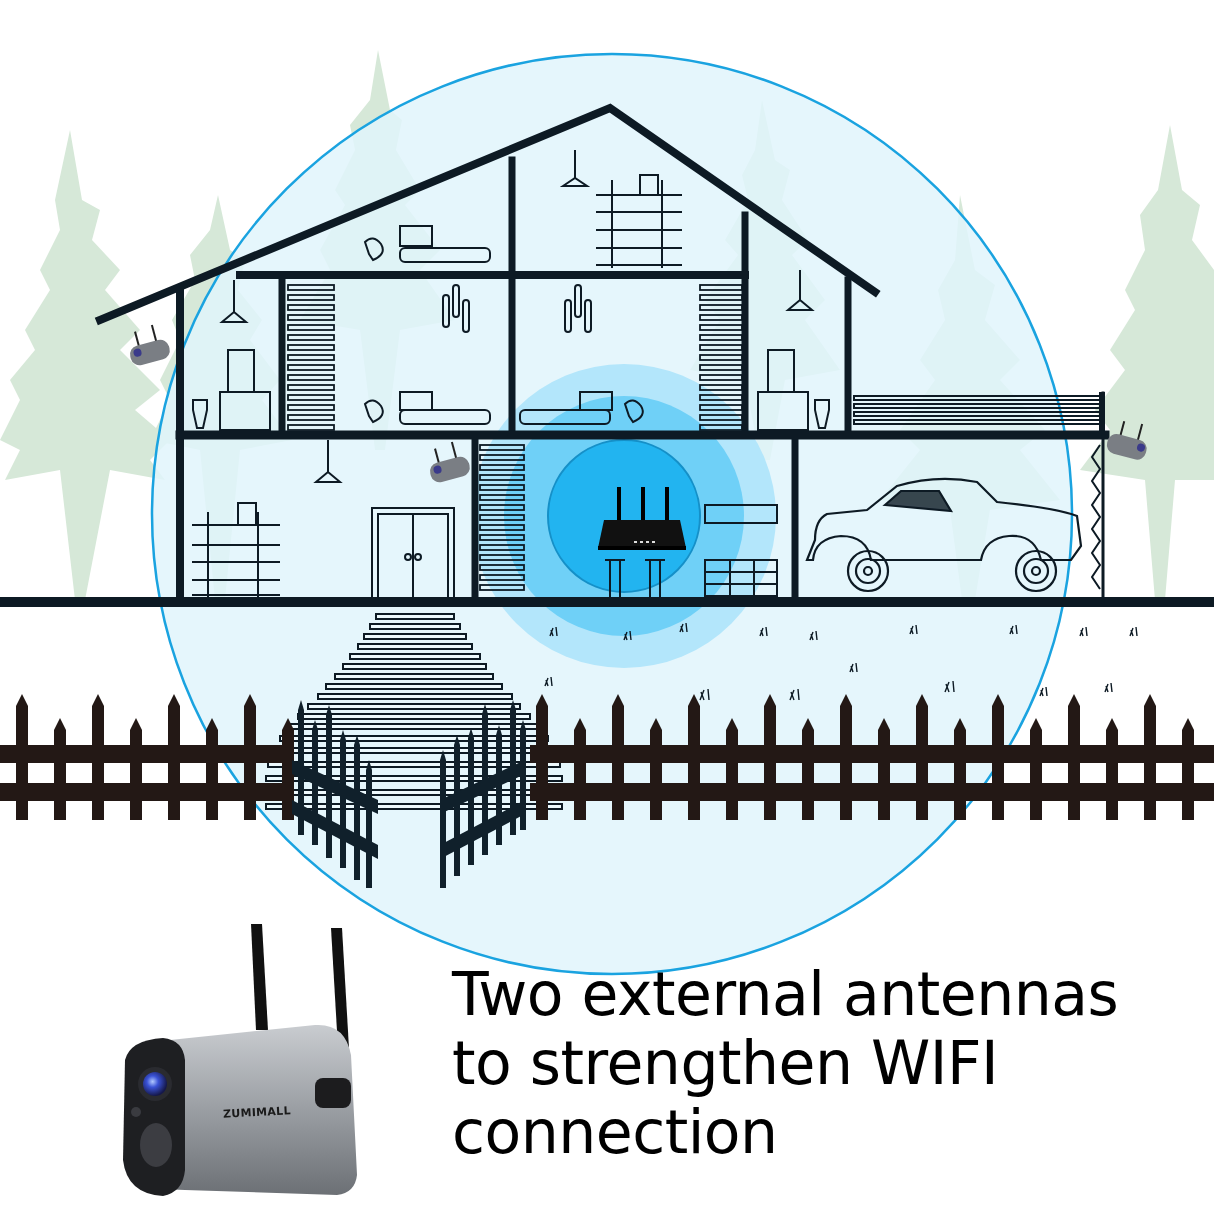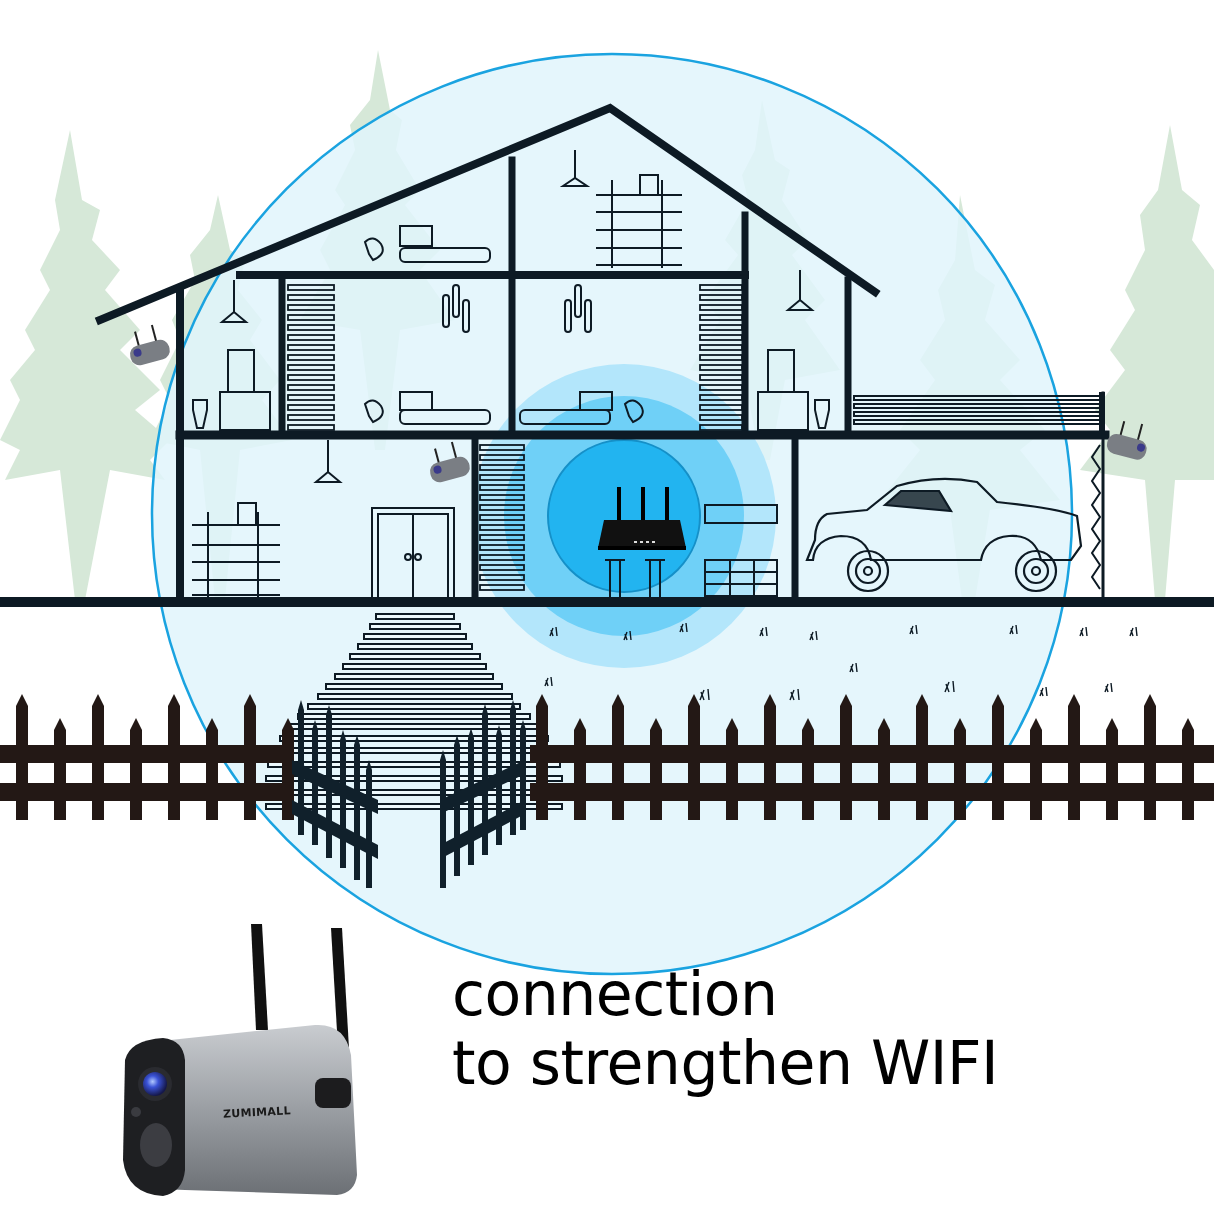--- a/index.html
+++ b/index.html
@@ -318,15 +318,16 @@
     <circle cx="155" cy="1084" r="12" fill="url(#lensGrad)"></circle>
     <circle cx="136" cy="1112" r="5" fill="#3a3b40"></circle>
     <ellipse cx="156" cy="1145" rx="16" ry="22" fill="#3c3d42"></ellipse>
     <rect x="315" y="1078" width="36" height="30" rx="8" fill="#1c1c1e"></rect>
   </g>
 </svg>
 
 <div class="brand-label">ZUMIMALL</div>
 
 <div class="caption">
+  <div>Two external antennas</div>
+  <div>to strengthen WIFI</div>
   <div>connection</div>
-  <div>to strengthen WIFI</div>
 </div>
 
 </body></html>

